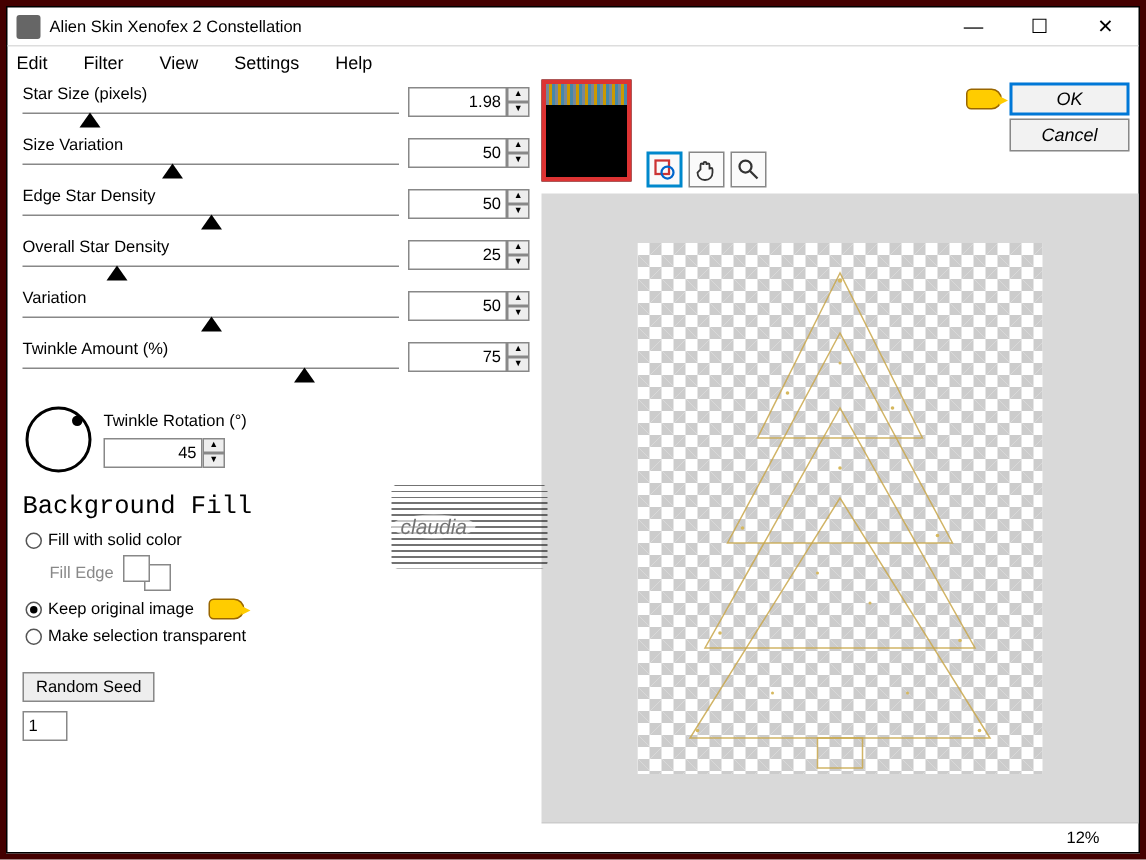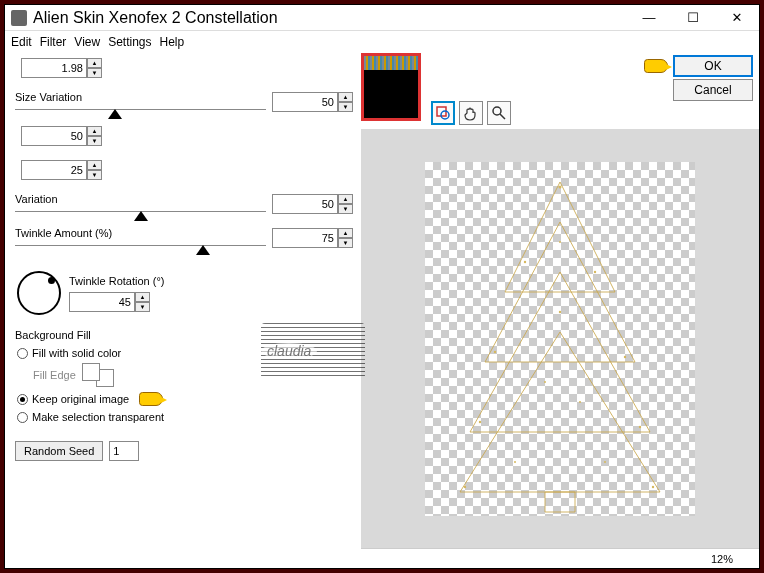--- a/index.html
+++ b/index.html
@@ -1,62 +1,62 @@
 <!DOCTYPE html>
 <html><head>
 <meta charset="utf-8">
 <style>
   * { box-sizing: border-box; font-family: "Segoe UI", Tahoma, sans-serif; }
   body { margin:0; padding:0; width:764px; height:573px; background:#400; }
   .frame { position:absolute; inset:4px; background:#fff; border:1px solid #000; display:flex; flex-direction:column; }
   .titlebar { height:26px; display:flex; align-items:center; border-bottom:1px solid #ddd; }
   .app-icon { width:16px; height:16px; margin:0 6px; background:#666; border-radius:2px; }
-  .titlebar .title { font-size:16px; flex:1; }
+  .titlebar .title { font-size:11px; flex:1; }
   .win-btns { display:flex; }
   .win-btn { width:44px; height:25px; display:flex; align-items:center; justify-content:center; font-size:13px; }
-  .menubar { height:22px; display:flex; align-items:center; padding:0 6px; gap:8px; font-size:12px;text-align:right; }
+  .menubar { height:22px; display:flex; align-items:center; padding:0 6px; gap:24px; font-size:12px;text-align:right; }
   .menubar span { cursor:default; }
   .content { flex:1; display:flex; position:relative; }
   .left-pane { width:356px; padding:4px 8px 4px 10px; display:flex; flex-direction:column; font-size:11px; }
   .slider-group { display:flex; align-items:flex-start; height:34px; }
   .slider-col { flex:1; display:flex; flex-direction:column; position:relative; }
   .slider-label { font-size:11px; margin-bottom:2px; }
   .slider-track { position:relative; height:12px; border-top:1px solid #888; margin-top:4px; }
   .slider-thumb { position:absolute; top:-1px; width:0; height:0; border-left:7px solid transparent; border-right:7px solid transparent; border-bottom:10px solid #000; transform:translateX(-7px); }
   .spin { display:flex; align-items:stretch; height:20px; margin-left:6px; margin-top:1px; }
   .spin input { width:66px; border:1px solid #888; font-size:11px; padding:0 3px; text-align:right; }
   .spin-btns { display:flex; flex-direction:column; width:15px; }
   .spin-btns button { flex:1; border:1px solid #888; background:#eee; font-size:6px; line-height:1; padding:0; }
   .rot-block { display:flex; align-items:center; gap:8px; margin-top:6px; }
   .rot-dial { width:44px; height:44px; border-radius:50%; border:2px solid #000; position:relative; flex-shrink:0; margin:4px 0 4px 2px; }
   .rot-dial::after { content:""; position:absolute; width:7px; height:7px; background:#000; border-radius:50%; top:4px; right:4px; }
   .bg-fill { margin-top:10px; }
-  .bg-fill .hdr { font-size:11px; margin-bottom:4px; }
+  .bg-fill .hdr { font-size:17px; margin-bottom:4px;font-family:Liberation Mono, monospace; }
   .radio-row { display:flex; align-items:center; gap:4px; font-size:11px; margin:2px 0 2px 2px; height:16px; }
   .radio { width:11px; height:11px; border:1px solid #555; border-radius:50%; background:#fff; position:relative; flex-shrink:0; }
   .radio.checked::after { content:""; position:absolute; inset:2px; background:#000; border-radius:50%; }
   .fill-color-row { display:flex; align-items:center; margin:2px 0 4px 18px; gap:6px; color:#888; }
   .swatch-ctl { position:relative; width:38px; height:24px; }
   .sw { position:absolute; width:18px; height:18px; border:1px solid #888; background:#fff; }
   .sw.front { top:0; left:0; }
   .sw.back { top:6px; left:14px; }
   .hand-pointer { width:24px; height:14px; background:#fc0; border:1px solid #960; border-radius:4px 8px 8px 4px; position:relative; }
   .hand-pointer::before { content:""; position:absolute; right:-5px; top:4px; border-left:6px solid #fc0; border-top:3px solid transparent; border-bottom:3px solid transparent; }
-  .seed-row { display:flex; align-items:flex-end; gap:6px; margin-top:14px; }
+  .seed-row { display:flex; align-items:flex-start; gap:6px; margin-top:14px;flex-direction:column; }
   .seed-btn { border:1px solid #888; background:#eee; font-size:11px; padding:3px 8px; }
   .seed-input { width:30px; height:20px; border:1px solid #888; font-size:11px; padding:0 3px; }
   .right-pane { flex:1; display:flex; flex-direction:column; }
   .right-top { height:76px; display:flex; align-items:flex-start; padding:0 6px 0 0; }
   .thumb { width:60px; height:68px; border:3px solid #d33; background:#000; margin-right:10px; position:relative; }
   .thumb .band { position:absolute; top:0; left:0; right:0; height:14px; background:repeating-linear-gradient(90deg,#789 0 2px,#c90 2px 4px,#48a 4px 6px); }
   .tool-row { display:flex; gap:4px; margin-top:48px; }
   .tool-btn { width:24px; height:24px; border:1px solid #888; background:#fafafa; display:flex; align-items:center; justify-content:center; }
   .tool-btn.active { border:1px solid #08c; box-shadow:inset 0 0 0 1px #08c; }
   .spacer-flex { flex:1; }
-  .ok-cancel { display:flex; flex-direction:column; gap:2px; margin-top:2px; }
+  .ok-cancel { display:flex; flex-direction:column; gap:2px; margin-top:2px;font-style:italic; }
   .dlg-btn { width:80px; height:22px; border:1px solid #888; background:#f2f2f2; font-size:12px; display:flex; align-items:center; justify-content:center; position:relative; }
   .dlg-btn.primary { border:1px solid #0078d7; box-shadow:inset 0 0 0 1px #0078d7; }
   .ok-hand { position:absolute; left:-30px; top:3px; }
   .preview-area { flex:1; background:#d9d9d9; margin-right:0; display:flex; align-items:center; justify-content:center; position:relative; }
   .canvas { width:270px; height:354px;
     background-image:
       linear-gradient(45deg,#ccc 25%,transparent 25%),
       linear-gradient(-45deg,#ccc 25%,transparent 25%),
       linear-gradient(45deg,transparent 75%,#ccc 75%),
       linear-gradient(-45deg,transparent 75%,#ccc 75%);
@@ -90,20 +90,26 @@
     <span>Filter</span>
     <span>View</span>
     <span>Settings</span>
     <span>Help</span>
   </div>
 
   <div class="content">
     <div class="left-pane">
 
       <div class="slider-group">
+        <div class="slider-col">
+          <div class="slider-label">Star Size (pixels)</div>
+          <div class="slider-track">
+              <div class="slider-thumb" style="left:18%"></div>
+            </div>
+        </div>
         <div class="spin">
             <input value="1.98" style="">
             <div class="spin-btns">
               <button>▲</button>
               <button>▼</button>
             </div>
           </div>
       </div>
 
       <div class="slider-group">
@@ -116,30 +122,42 @@
         <div class="spin">
             <input value="50" style="">
             <div class="spin-btns">
               <button>▲</button>
               <button>▼</button>
             </div>
           </div>
       </div>
 
       <div class="slider-group">
+        <div class="slider-col">
+          <div class="slider-label">Edge Star Density</div>
+          <div class="slider-track">
+              <div class="slider-thumb" style="left:50%"></div>
+            </div>
+        </div>
         <div class="spin">
             <input value="50" style="">
             <div class="spin-btns">
               <button>▲</button>
               <button>▼</button>
             </div>
           </div>
       </div>
 
       <div class="slider-group">
+        <div class="slider-col">
+          <div class="slider-label">Overall Star Density</div>
+          <div class="slider-track">
+              <div class="slider-thumb" style="left:25%"></div>
+            </div>
+        </div>
         <div class="spin">
             <input value="25" style="">
             <div class="spin-btns">
               <button>▲</button>
               <button>▼</button>
             </div>
           </div>
       </div>
 
       <div class="slider-group">

